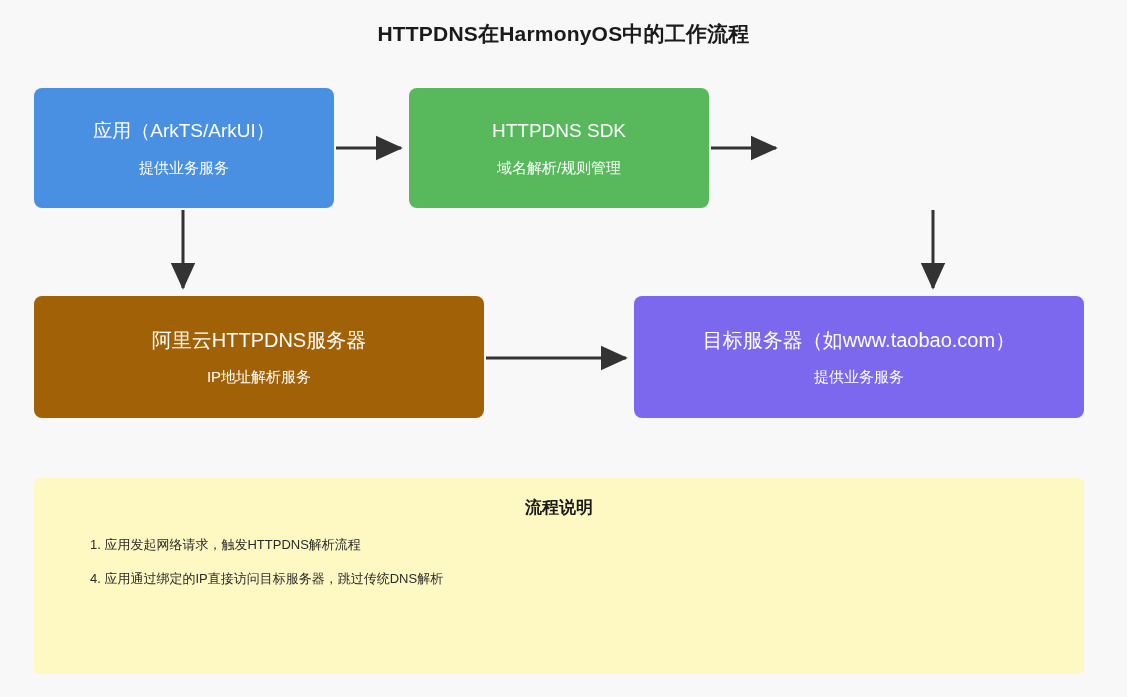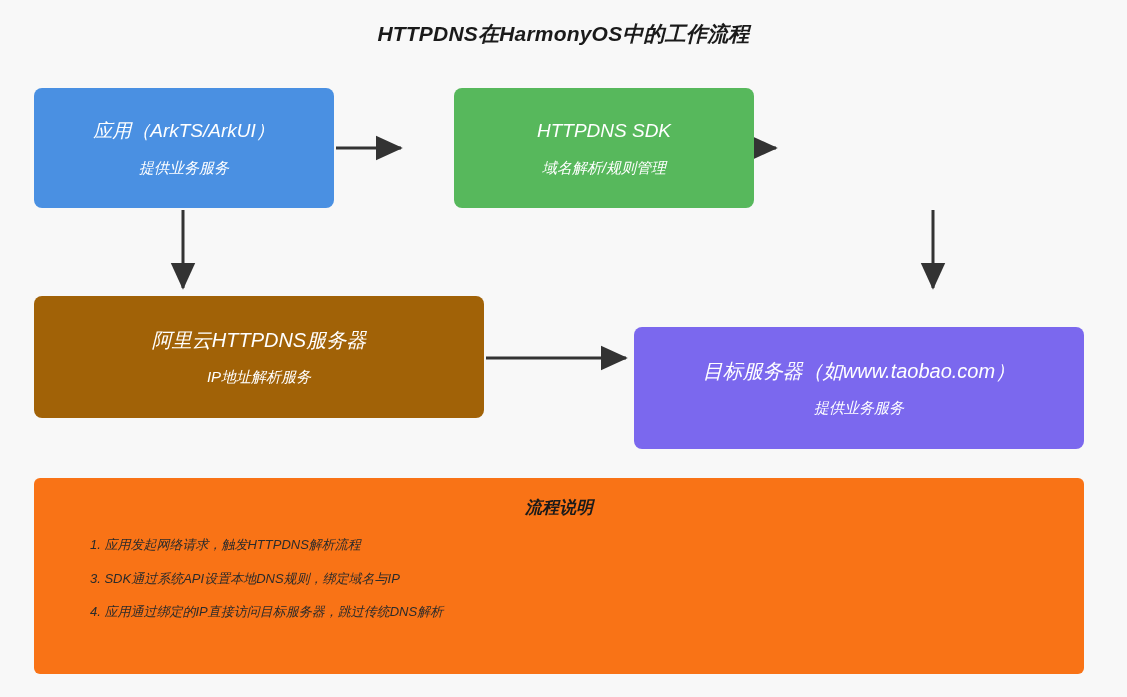--- a/index.html
+++ b/index.html
@@ -13,21 +13,20 @@
     font-family: "Liberation Sans", "DejaVu Sans", sans-serif;
     color: #222;
     position: relative;
     overflow: hidden;
   }
   #canvas {
     position: absolute;
     inset: 0;
     width: 987px;
     height: 697px;
-    font-style: italic;
   }
   
   .diagram-title {
     position: absolute;
     left: 0;
     top: 20px;
     width: 1127px;
     text-align: center;
     font-size: 21px;
     font-weight: bold;
@@ -136,36 +135,35 @@
     <g>
       <line x1="486" y1="358" x2="626" y2="358" stroke="#333333" stroke-width="3" marker-end="url(#arrowhead)"></line>
     </g>
   </svg>
 
   <div class="node" id="node-app" style="background: rgb(74, 144, 226);">
     <div class="node-title">应用（ArkTS/ArkUI）</div>
     <div class="node-sub">提供业务服务</div>
   </div>
 
-  <div class="node" id="node-sdk" style="background: rgb(87, 184, 92); margin-left: 45px;">
+  <div class="node" id="node-sdk" style="background: rgb(87, 184, 92);">
     <div class="node-title">HTTPDNS SDK</div>
     <div class="node-sub">域名解析/规则管理</div>
   </div>
 
 
   <div class="node" id="node-aliyun" style="background: #a16207;">
     <div class="node-title">阿里云HTTPDNS服务器</div>
     <div class="node-sub">IP地址解析服务</div>
   </div>
 
-  <div class="node" id="node-target" style="background: rgb(123, 104, 238); margin-top: 31px;">
+  <div class="node" id="node-target" style="background: rgb(123, 104, 238);">
     <div class="node-title">目标服务器（如www.taobao.com）</div>
     <div class="node-sub">提供业务服务</div>
   </div>
 
-  <div id="notes-panel" style="background: #f97316;">
+  <div id="notes-panel" style="background: #fef9c3;">
     <div id="notes-title">流程说明</div>
     <div class="note-item">1. 应用发起网络请求，触发HTTPDNS解析流程</div>
-    <div class="note-item">3. SDK通过系统API设置本地DNS规则，绑定域名与IP</div>
     <div class="note-item">4. 应用通过绑定的IP直接访问目标服务器，跳过传统DNS解析</div>
   </div>
 
 </div>
 
 </body></html>

